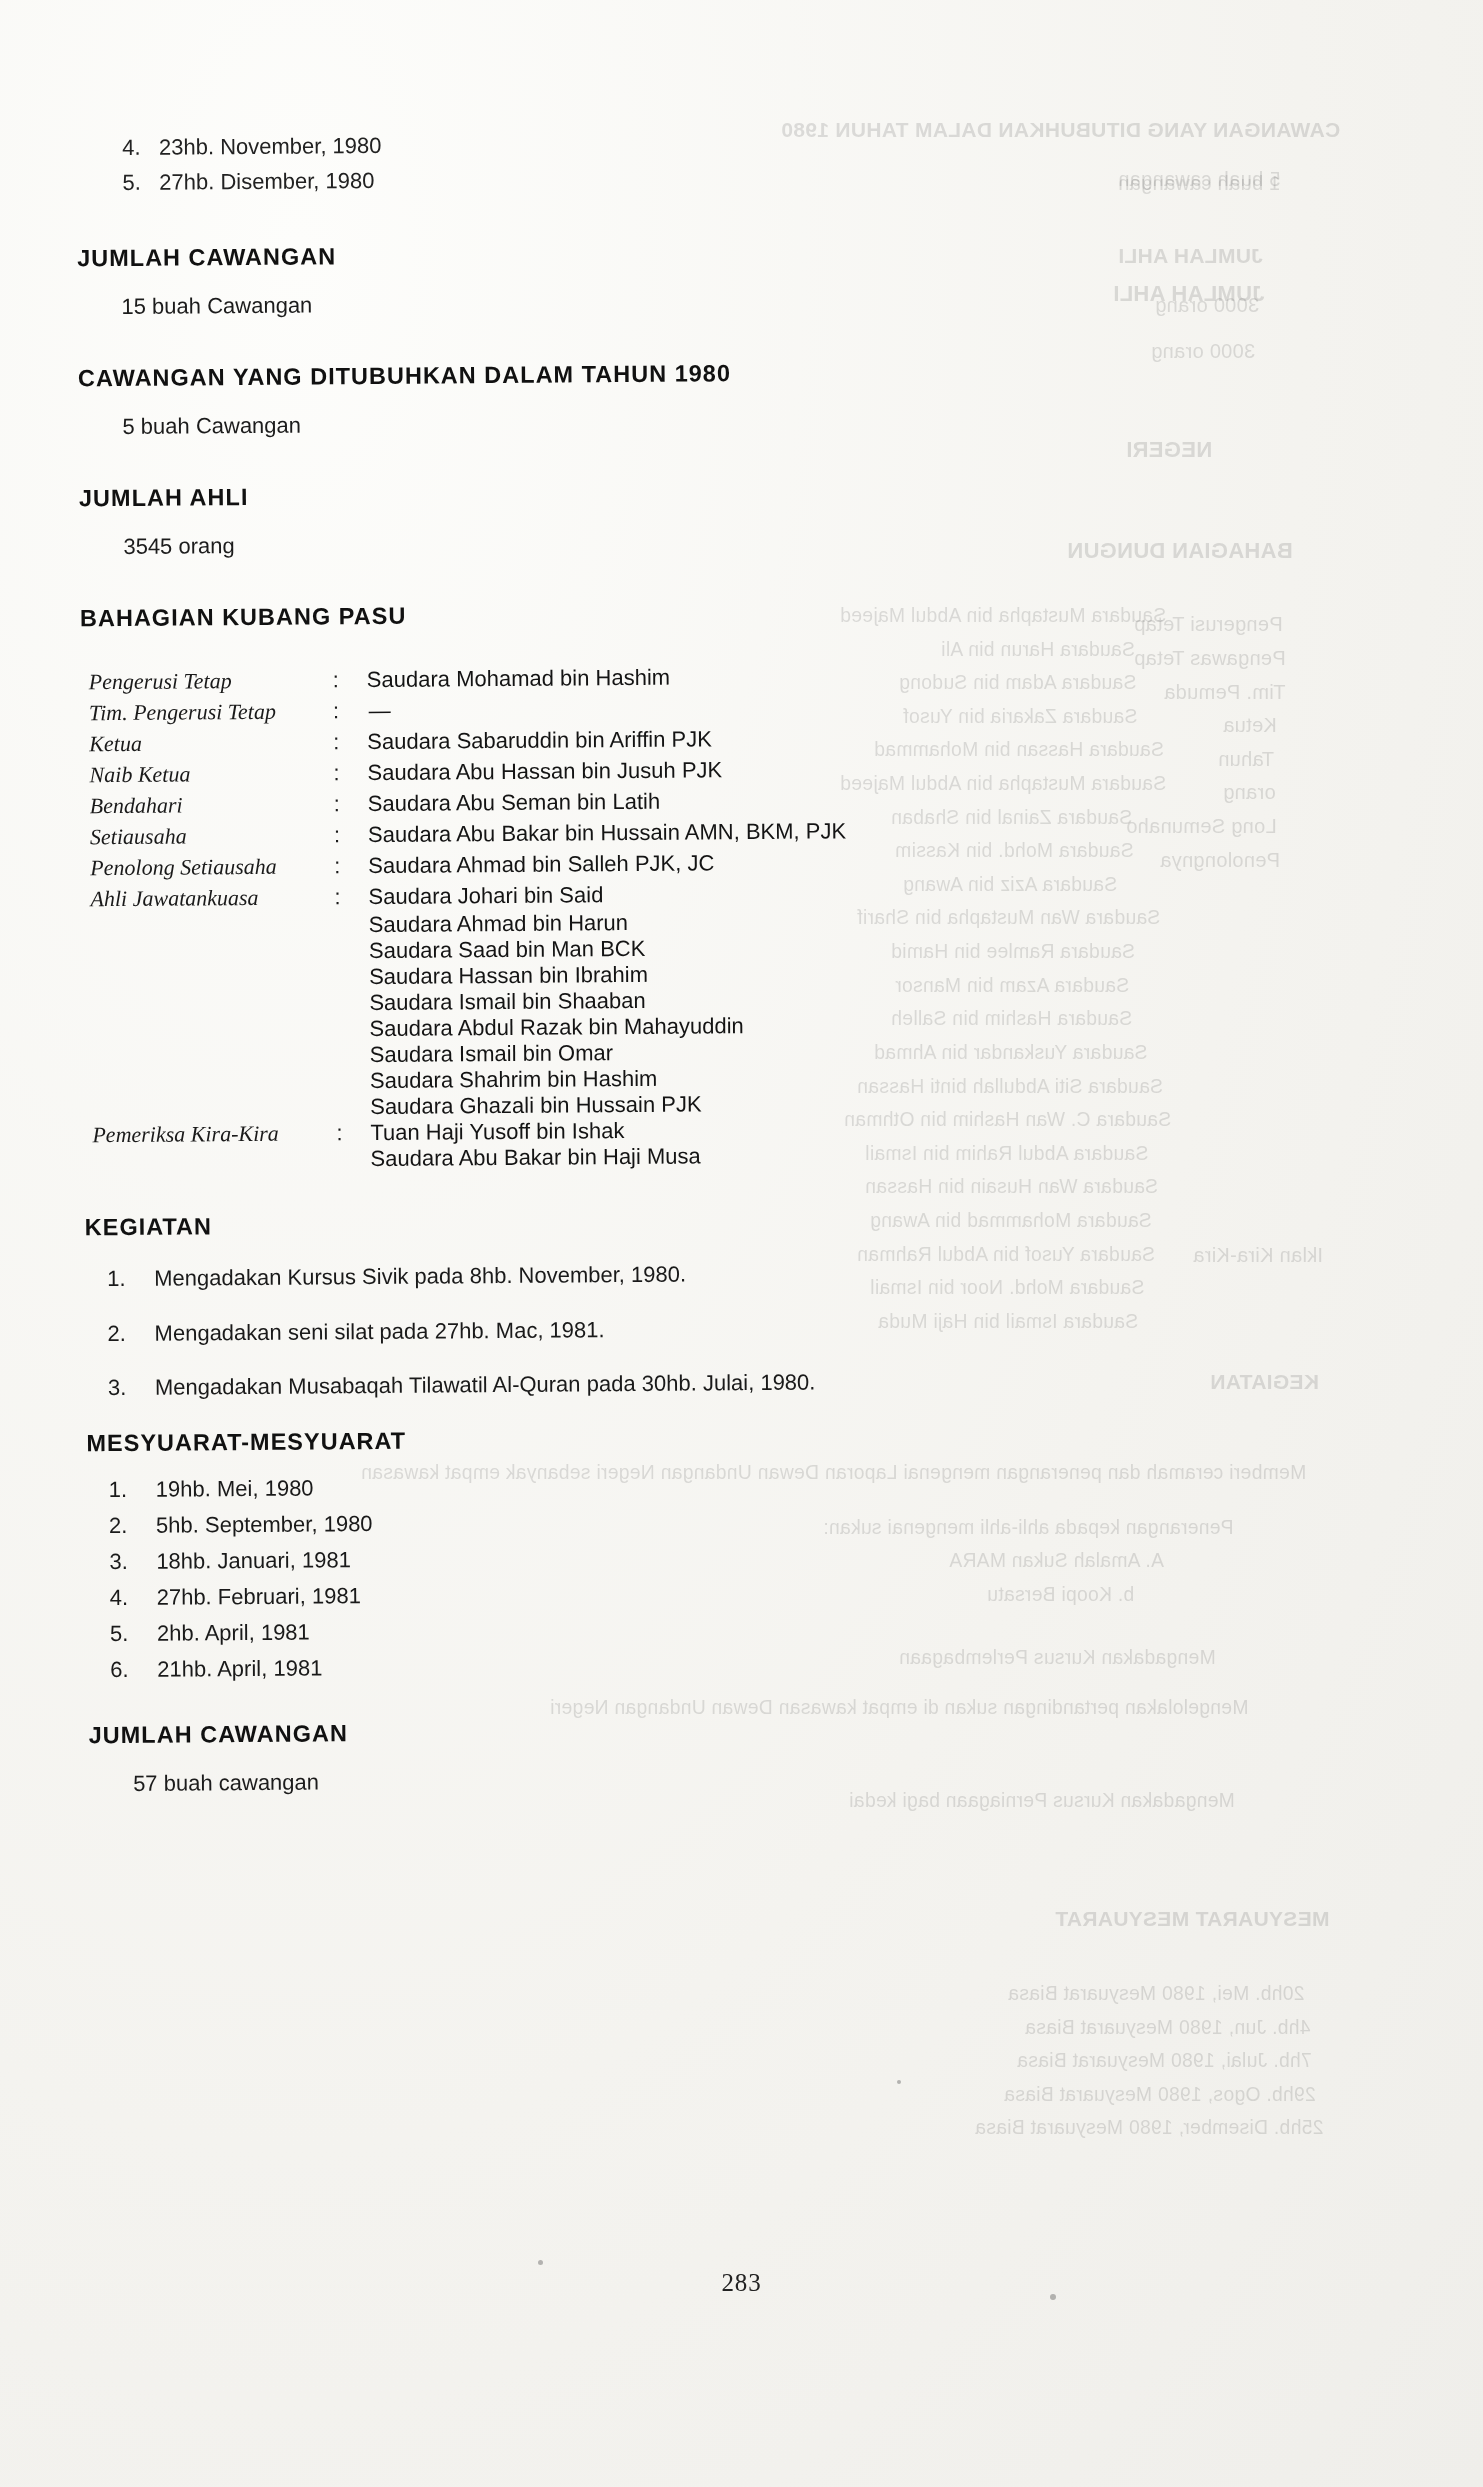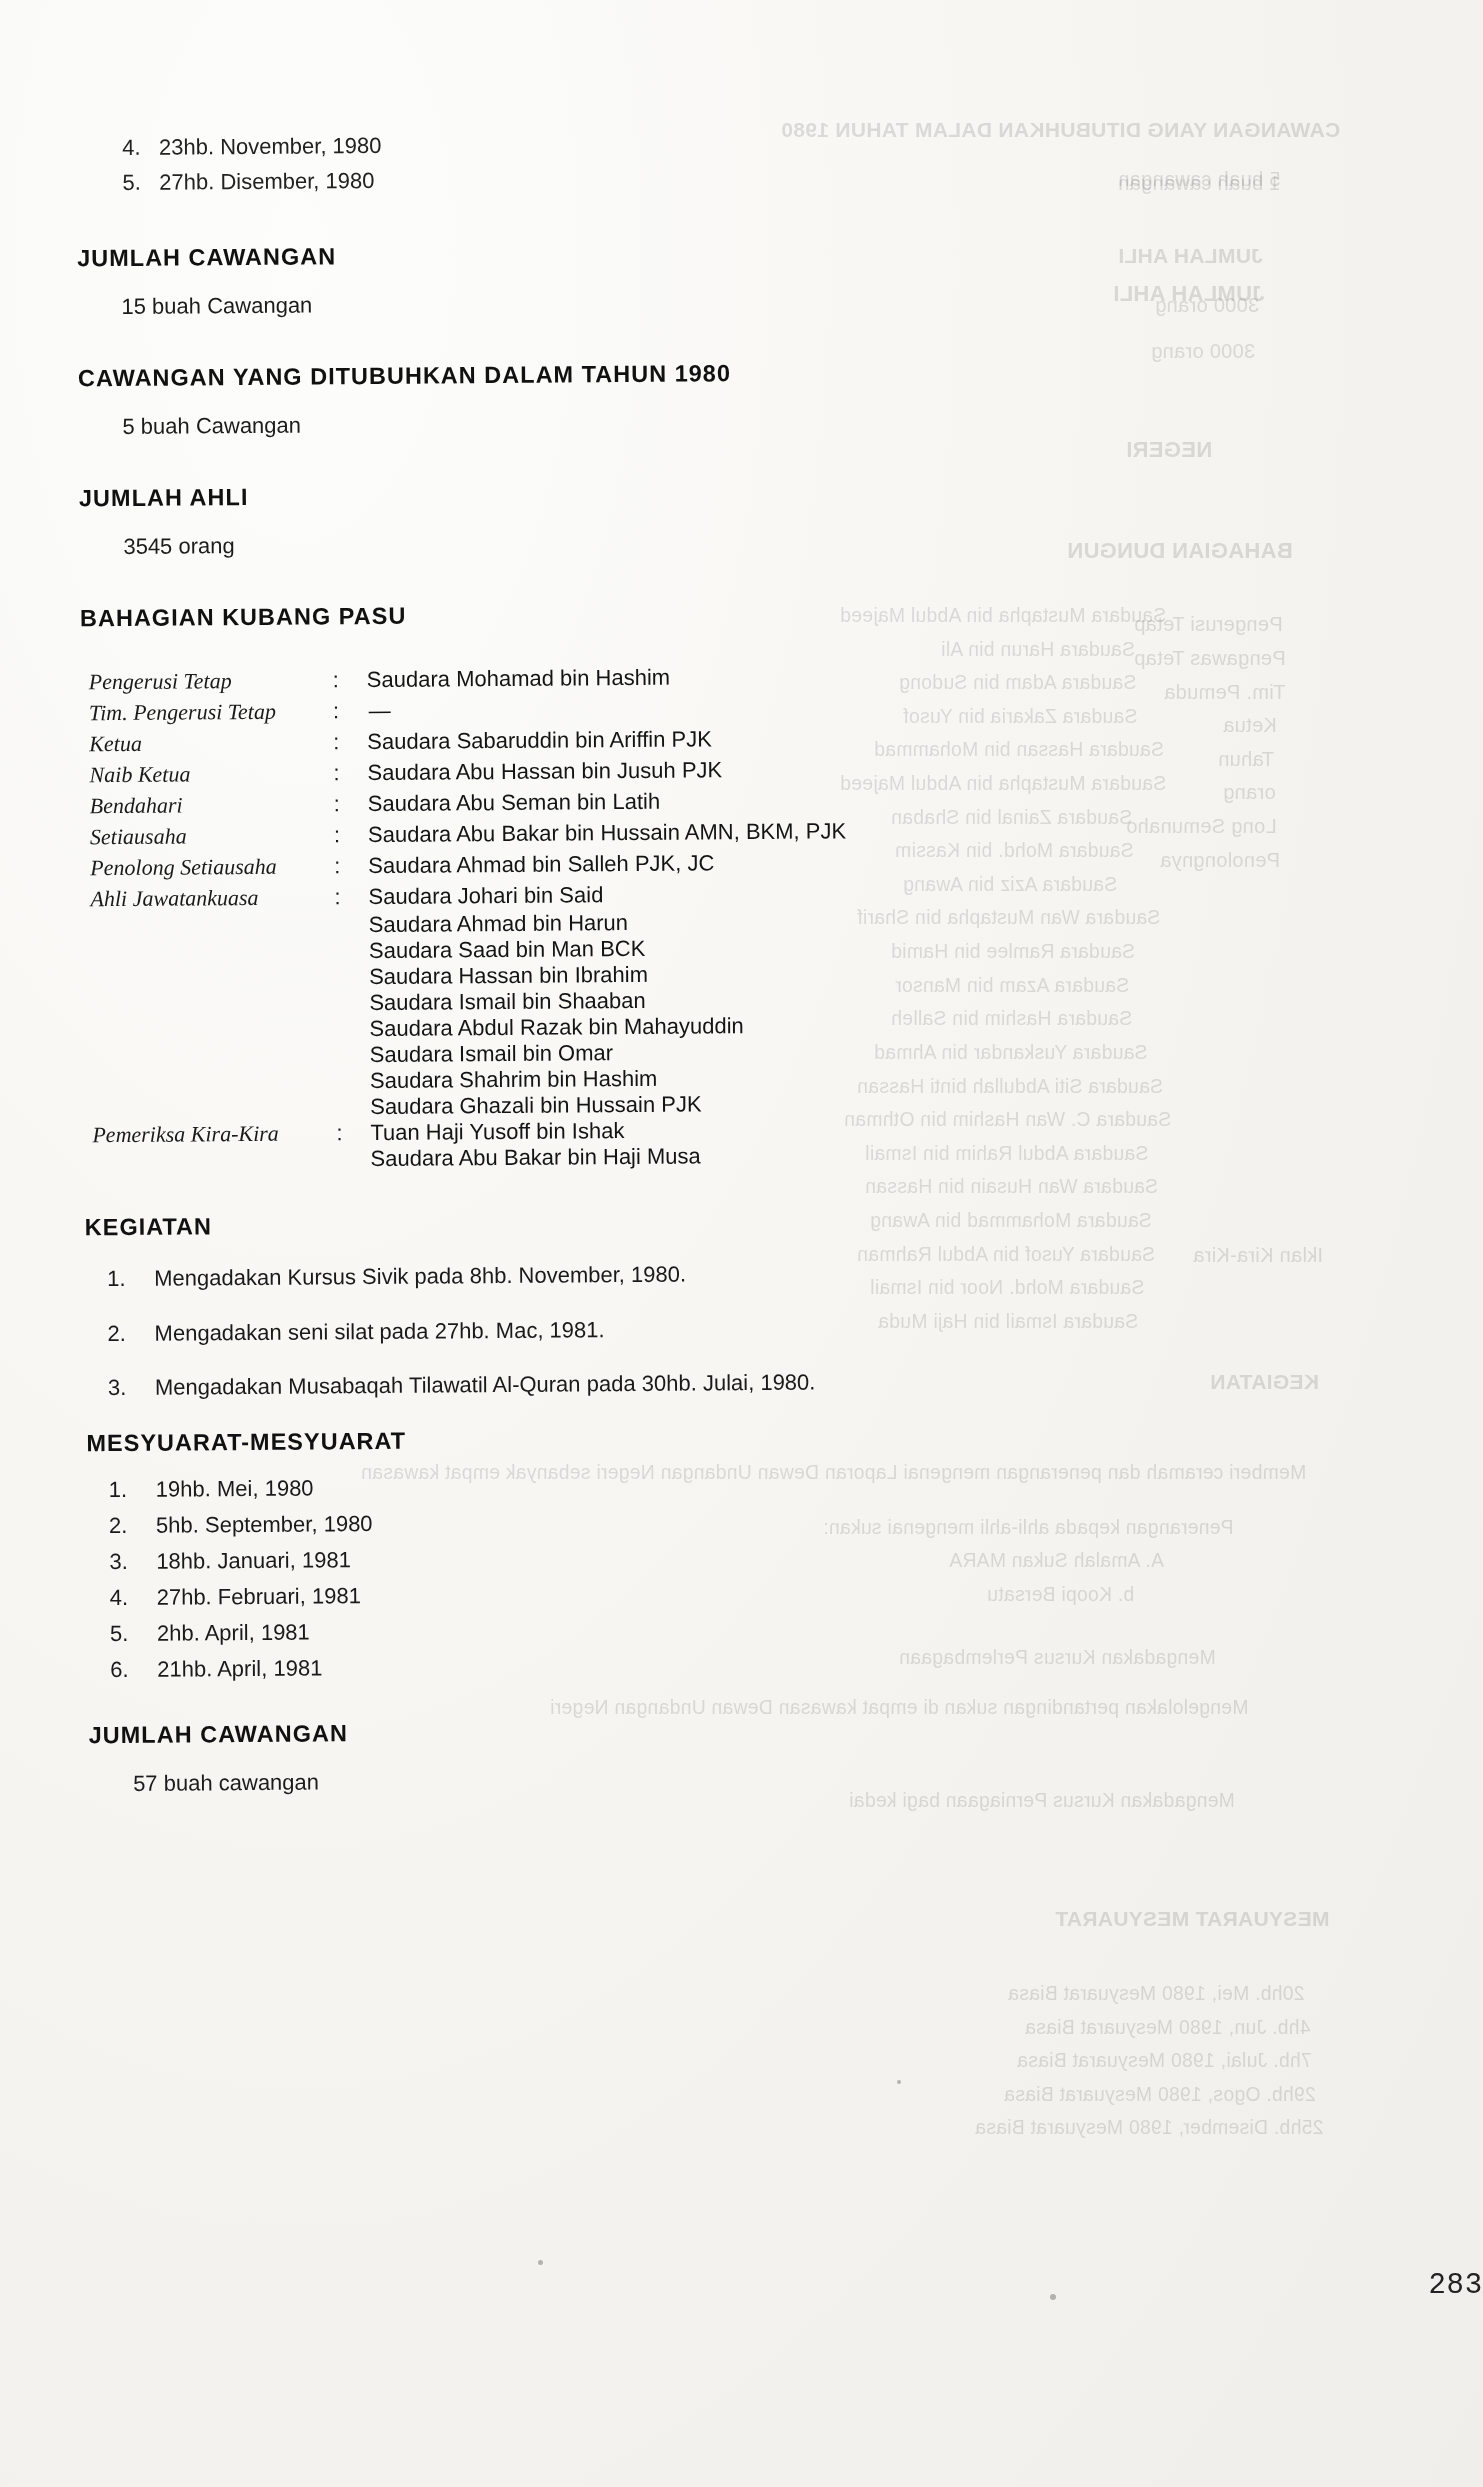--- a/index.html
+++ b/index.html
@@ -121,23 +121,23 @@
   }
   ol.tight li .num {
     position: absolute;
     left: -47px;
   }
   .pageno {
     position: absolute;
     left: 0;
     right: 0;
     top: 2269px;
-    text-align: right;
-    font-family: Liberation Mono, monospace;
-    font-size: 29px;
+    text-align: center;
+    font-family: Liberation Serif, serif;
+    font-size: 25px;
     letter-spacing: 0.8px;
     color: #222;
   }
   .speck {
     position: absolute;
     background: rgba(60,60,60,0.35);
     border-radius: 50%;
   }
   
   .skew { transform: rotate(-0.45deg); transform-origin: 50% 30%; }

